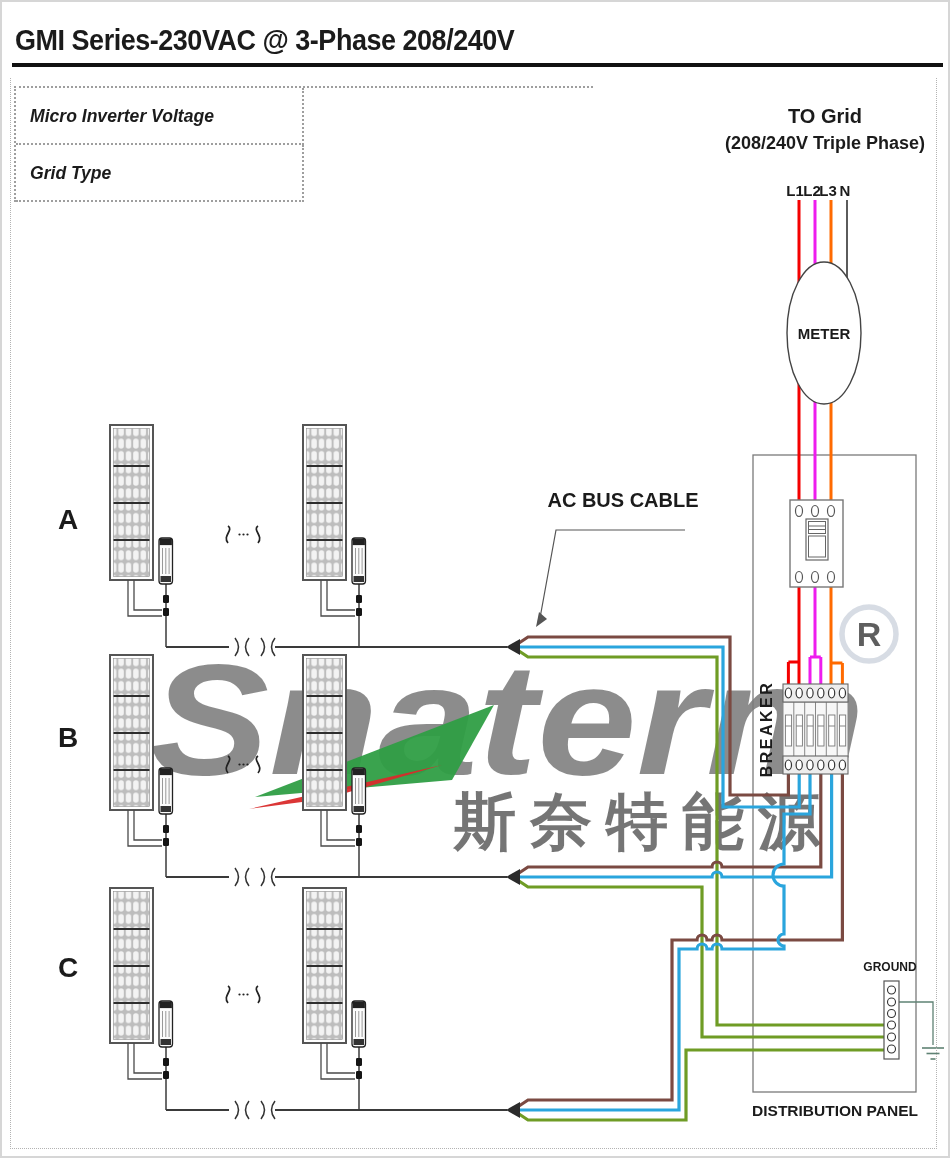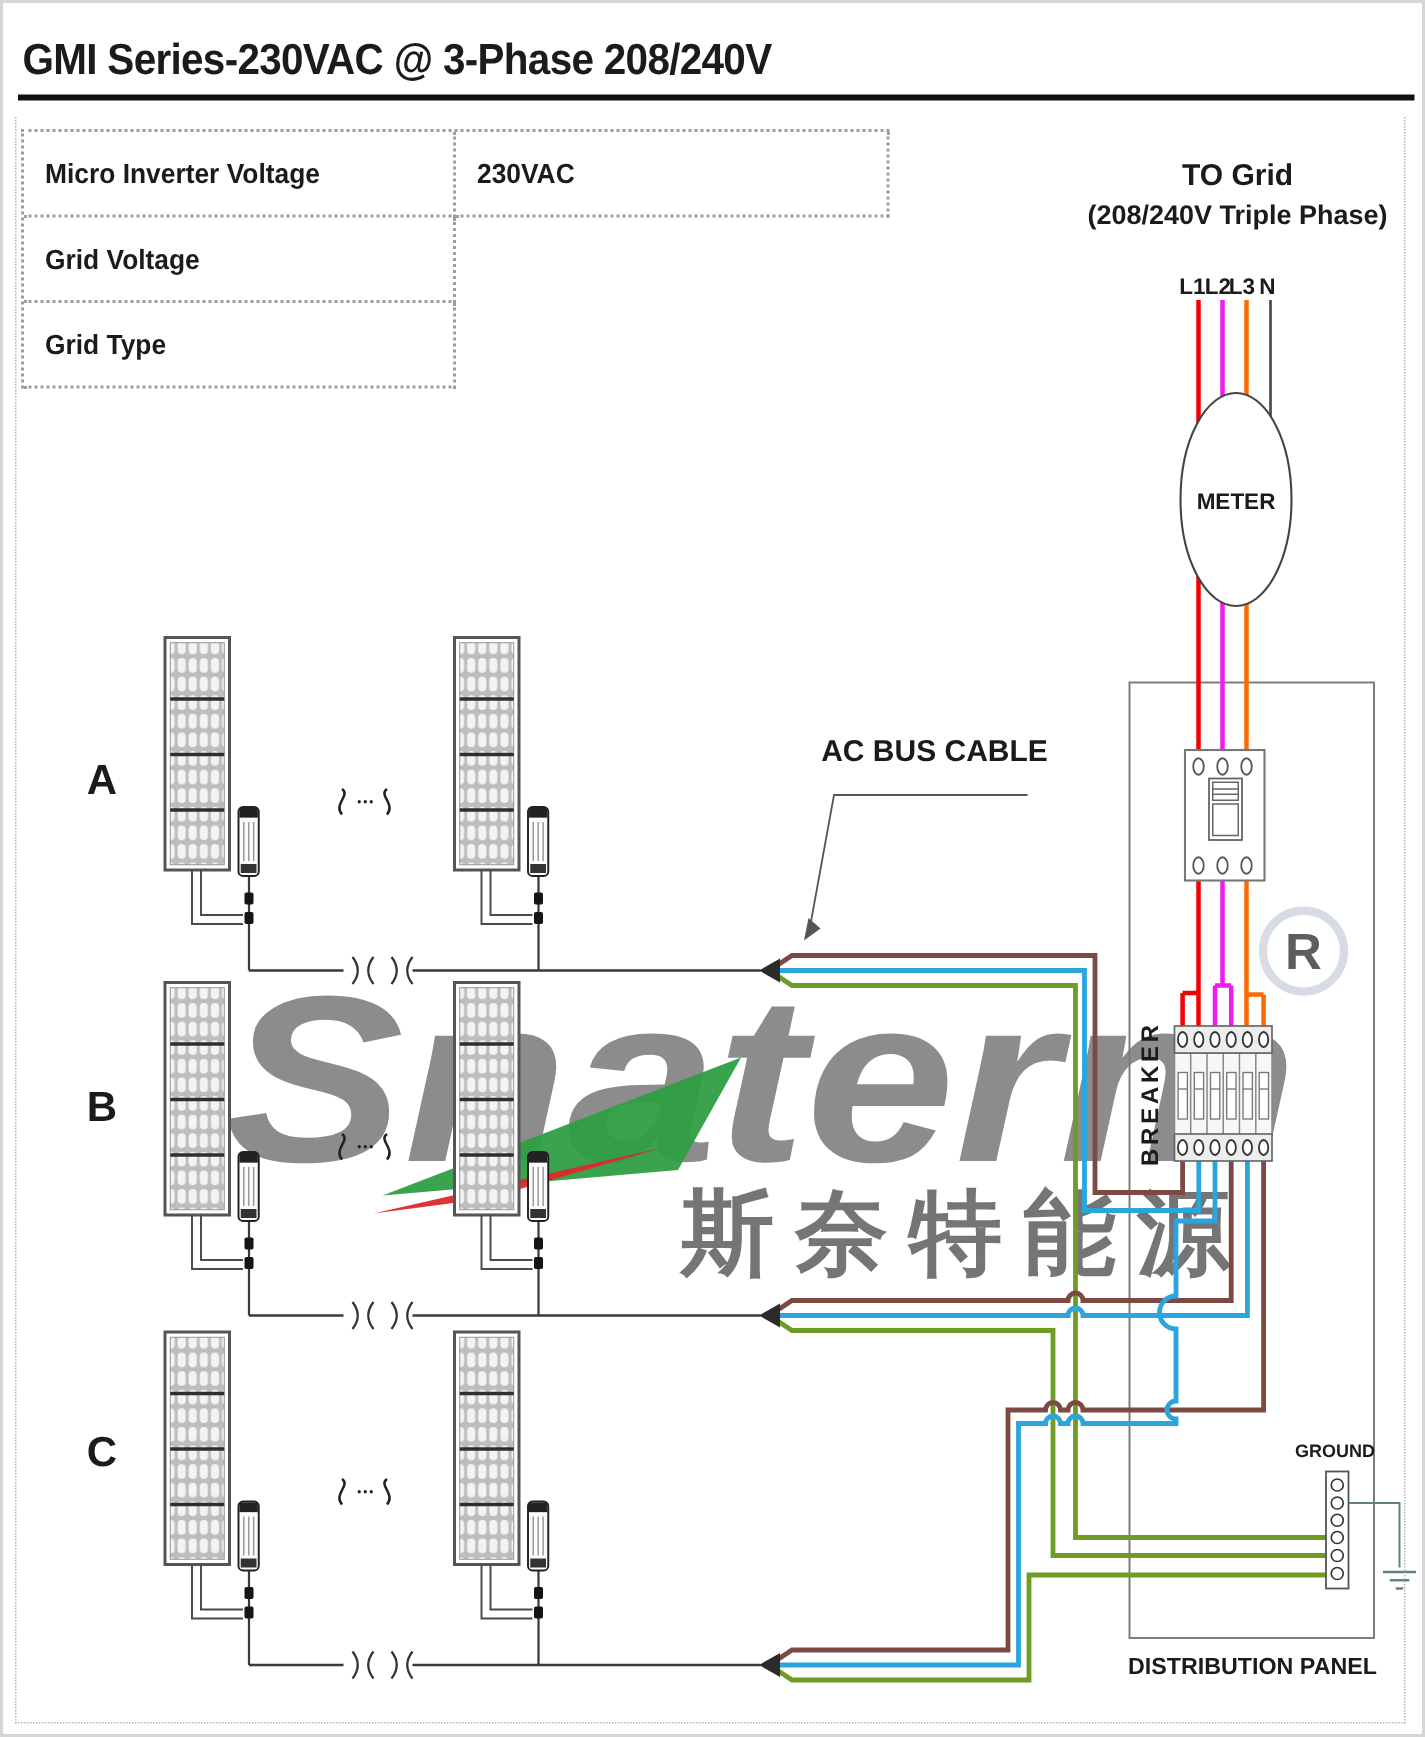--- a/index.html
+++ b/index.html
@@ -15,21 +15,21 @@
   .page-title{
     position:absolute;left:13px;top:22px;margin:0;
     font-size:29px;font-weight:800;letter-spacing:-0.5px;
     transform:scaleX(.93);transform-origin:left center;white-space:nowrap;
   }
   .title-underline{
     position:absolute;left:10px;top:61px;width:931px;height:4px;background:#111;
   }
   .spec-table{
     position:absolute;left:12px;top:84px;width:577px;
-    border-top:2px dotted #9e9e9e;border-left:2px dotted #9e9e9e;
+    border-top:2px dotted #9e9e9e;border-left:2px dotted #9e9e9e;font-style:italic;
   }
   .spec-row{display:flex;}
   .spec-cell{
     box-sizing:border-box;height:57px;display:flex;align-items:center;
     border-right:2px dotted #9e9e9e;border-bottom:2px dotted #9e9e9e;
     font-size:18.5px;font-weight:700;padding-left:14px;
   }
   .spec-cell span{transform:scaleX(.95);transform-origin:left center;white-space:nowrap;}
   .cell-label{width:288px;}
   .cell-value{width:289px;}
@@ -54,28 +54,22 @@
 
 <div class="page">
   <h1 class="page-title">GMI Series-230VAC @ 3-Phase 208/240V</h1>
   <div class="title-underline"></div>
 
   <div class="spec-table">
     <div class="spec-row">
       <div class="spec-cell cell-label">
           <span>Micro Inverter Voltage</span>
         </div>
-      <div class="spec-cell cell-value">
-          <span>230VAC</span>
-        </div>
     </div>
     <div class="spec-row">
-      <div class="spec-cell cell-label">
-          <span>Grid  Voltage</span>
-        </div>
     </div>
     <div class="spec-row">
       <div class="spec-cell cell-label">
           <span>Grid Type</span>
         </div>
     </div>
   </div>
 
   <svg width="950" height="1158" viewBox="0 0 950 1158" xmlns="http://www.w3.org/2000/svg">
     <defs>

